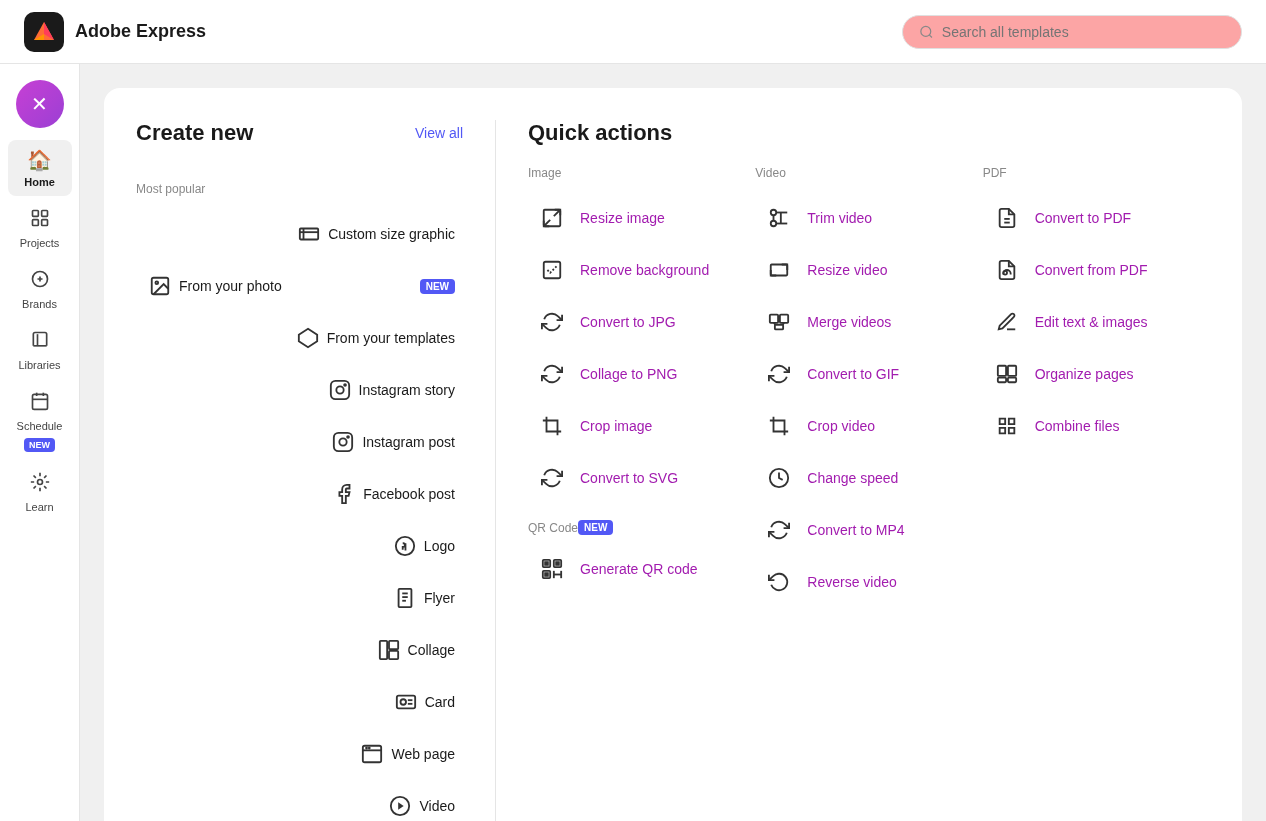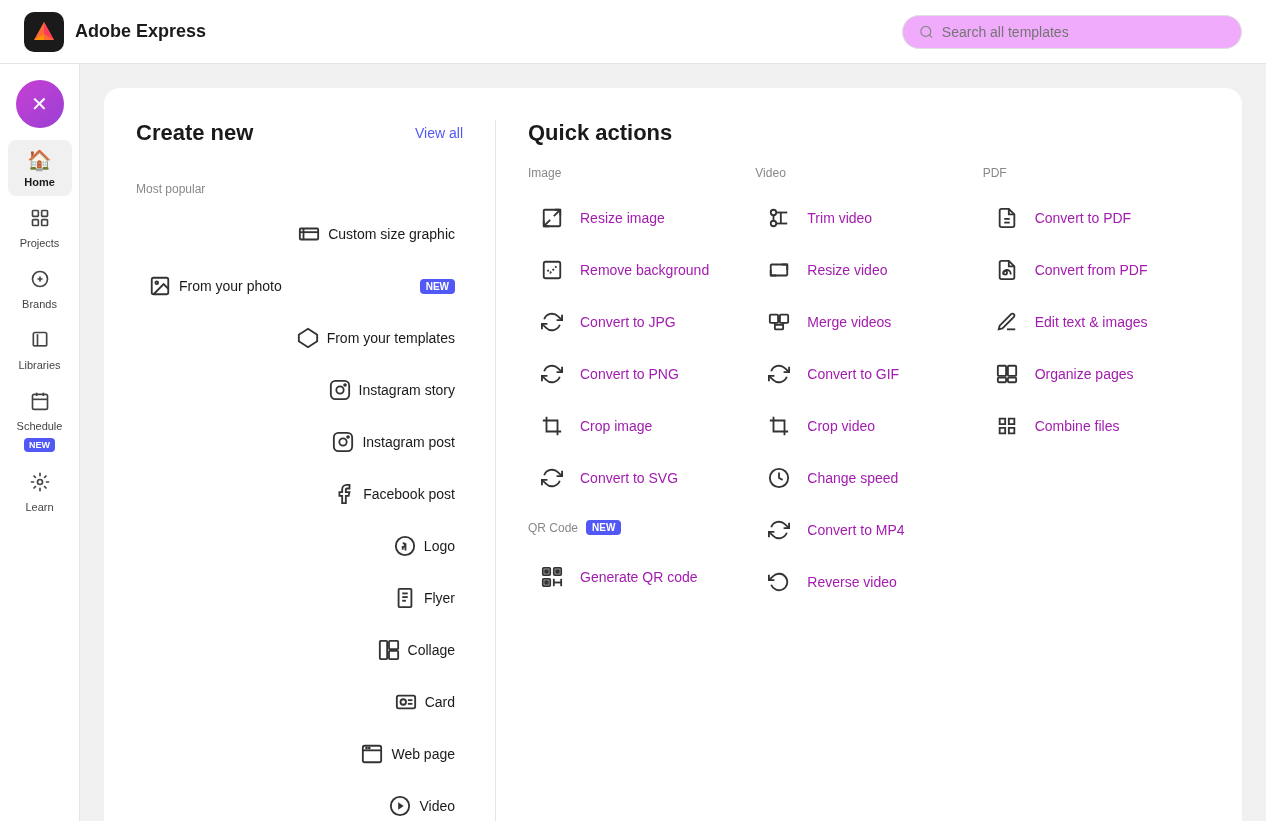--- a/index.html
+++ b/index.html
@@ -3,21 +3,21 @@
   <meta charset="utf-8">
   <style>
     * { box-sizing: border-box; margin: 0; padding: 0; }
     body { font-family: -apple-system, BlinkMacSystemFont, 'Segoe UI', sans-serif; background: #f0f0f0; display: flex; flex-direction: column; height: 821px; width: 1266px; overflow: hidden; }
 
     
     .topbar { height: 64px; background: #fff; display: flex; align-items: center; padding: 0 24px; gap: 11px; border-bottom: 1px solid #e5e5e5; flex-shrink: 0; }
     .logo-icon { width: 40px; height: 40px; background: #1a1a1a; border-radius: 10px; display: flex; align-items: center; justify-content: center; }
     .logo-icon svg { width: 24px; height: 24px; }
     .app-title { font-size: 18px; font-weight: 600; color: #1a1a1a; }
-    .search-bar { margin-left: auto; display: flex; align-items: center; background: #f0abfc; border: 1px solid #e0e0e0; border-radius: 20px; padding: 8px 16px; gap: 8px; width: 340px; }
+    .search-bar { margin-left: auto; display: flex; align-items: center; background: #fca5a5; border: 1px solid #e0e0e0; border-radius: 20px; padding: 8px 16px; gap: 8px; width: 340px; }
     .search-bar input { border: none; background: transparent; outline: none; font-size: 14px; color: #666; width: 100%; }
 
     
     .main { display: flex; flex: 1; overflow: hidden; }
 
     
     .sidebar { width: 80px; background: #fff; display: flex; flex-direction: column; align-items: center; padding: 16px 0; gap: 4px; border-right: 1px solid #e5e5e5; flex-shrink: 0; }
     .sidebar-close { width: 48px; height: 48px; background: linear-gradient(135deg, #c740d4, #9b3fd4); border-radius: 50%; display: flex; align-items: center; justify-content: center; cursor: pointer; margin-bottom: 8px; }
     .sidebar-close span { color: #fff; font-size: 20px; font-weight: 300; }
     .sidebar-item { display: flex; flex-direction: column; align-items: center; gap: 4px; padding: 8px; border-radius: 8px; cursor: pointer; width: 64px; position: relative; }
@@ -44,21 +44,21 @@
 
     
     .quick-section { flex: 1; padding-left: 32px; }
     .quick-title { font-size: 22px; font-weight: 700; color: #1a1a1a; margin-bottom: 20px; }
     .qa-grid { display: grid; grid-template-columns: 1fr 1fr 1fr; gap: 0; }
     .qa-col { display: flex; flex-direction: column; }
     .qa-col-title { font-size: 12px; color: #888; font-weight: 500; margin-bottom: 12px; }
     .qa-item { display: flex; align-items: center; gap: 12px; padding: 10px 8px; border-radius: 8px; cursor: pointer; }
     .qa-item .qa-icon { width: 32px; height: 32px; display: flex; align-items: center; justify-content: center; color: #333; font-size: 18px; flex-shrink: 0; }
     .qa-item .qa-label { font-size: 14px; color: #a21caf; line-height: 1.3; }
-    .qr-header { display: flex; align-items: center; gap: 8px; margin-top: 16px; margin-bottom: 16px; }
+    .qr-header { display: flex; align-items: center; gap: 0; margin-top: 16px; margin-bottom: 8px; }
     .qr-title { font-size: 12px; color: #888; font-weight: 500; }
     .new-tag-sm { background: #5258f5; color: #fff; font-size: 10px; font-weight: 700; padding: 2px 6px; border-radius: 4px; }
   </style>
 </head>
 <body>
 
 <div class="topbar">
   <div class="logo-icon">
     <svg viewBox="0 0 24 24" fill="none">
       <polygon points="12,2 22,20 2,20" fill="#FF6B35"></polygon>
@@ -323,21 +323,21 @@
             </div>
 
             <div class="qa-item">
               <div class="qa-icon">
                 <svg width="22" height="22" viewBox="0 0 24 24" fill="none" stroke="#333" stroke-width="2">
                     <polyline points="23,4 23,10 17,10"></polyline>
                     <polyline points="1,20 1,14 7,14"></polyline>
                     <path d="M3.51 9a9 9 0 0114.85-3.36L23 10M1 14l4.64 4.36A9 9 0 0020.49 15"></path>
                   </svg>
               </div>
-              <span class="qa-label">Convert to PNG</span>
+              <span class="qa-label">Collage to PNG</span>
             </div>
 
             <div class="qa-item">
               <div class="qa-icon">
                 <svg width="22" height="22" viewBox="0 0 24 24" fill="none" stroke="#333" stroke-width="2">
                     <polyline points="6,2 6,18 22,18"></polyline>
                     <polyline points="2,6 18,6 18,22"></polyline>
                   </svg>
               </div>
               <span class="qa-label">Crop image</span>

